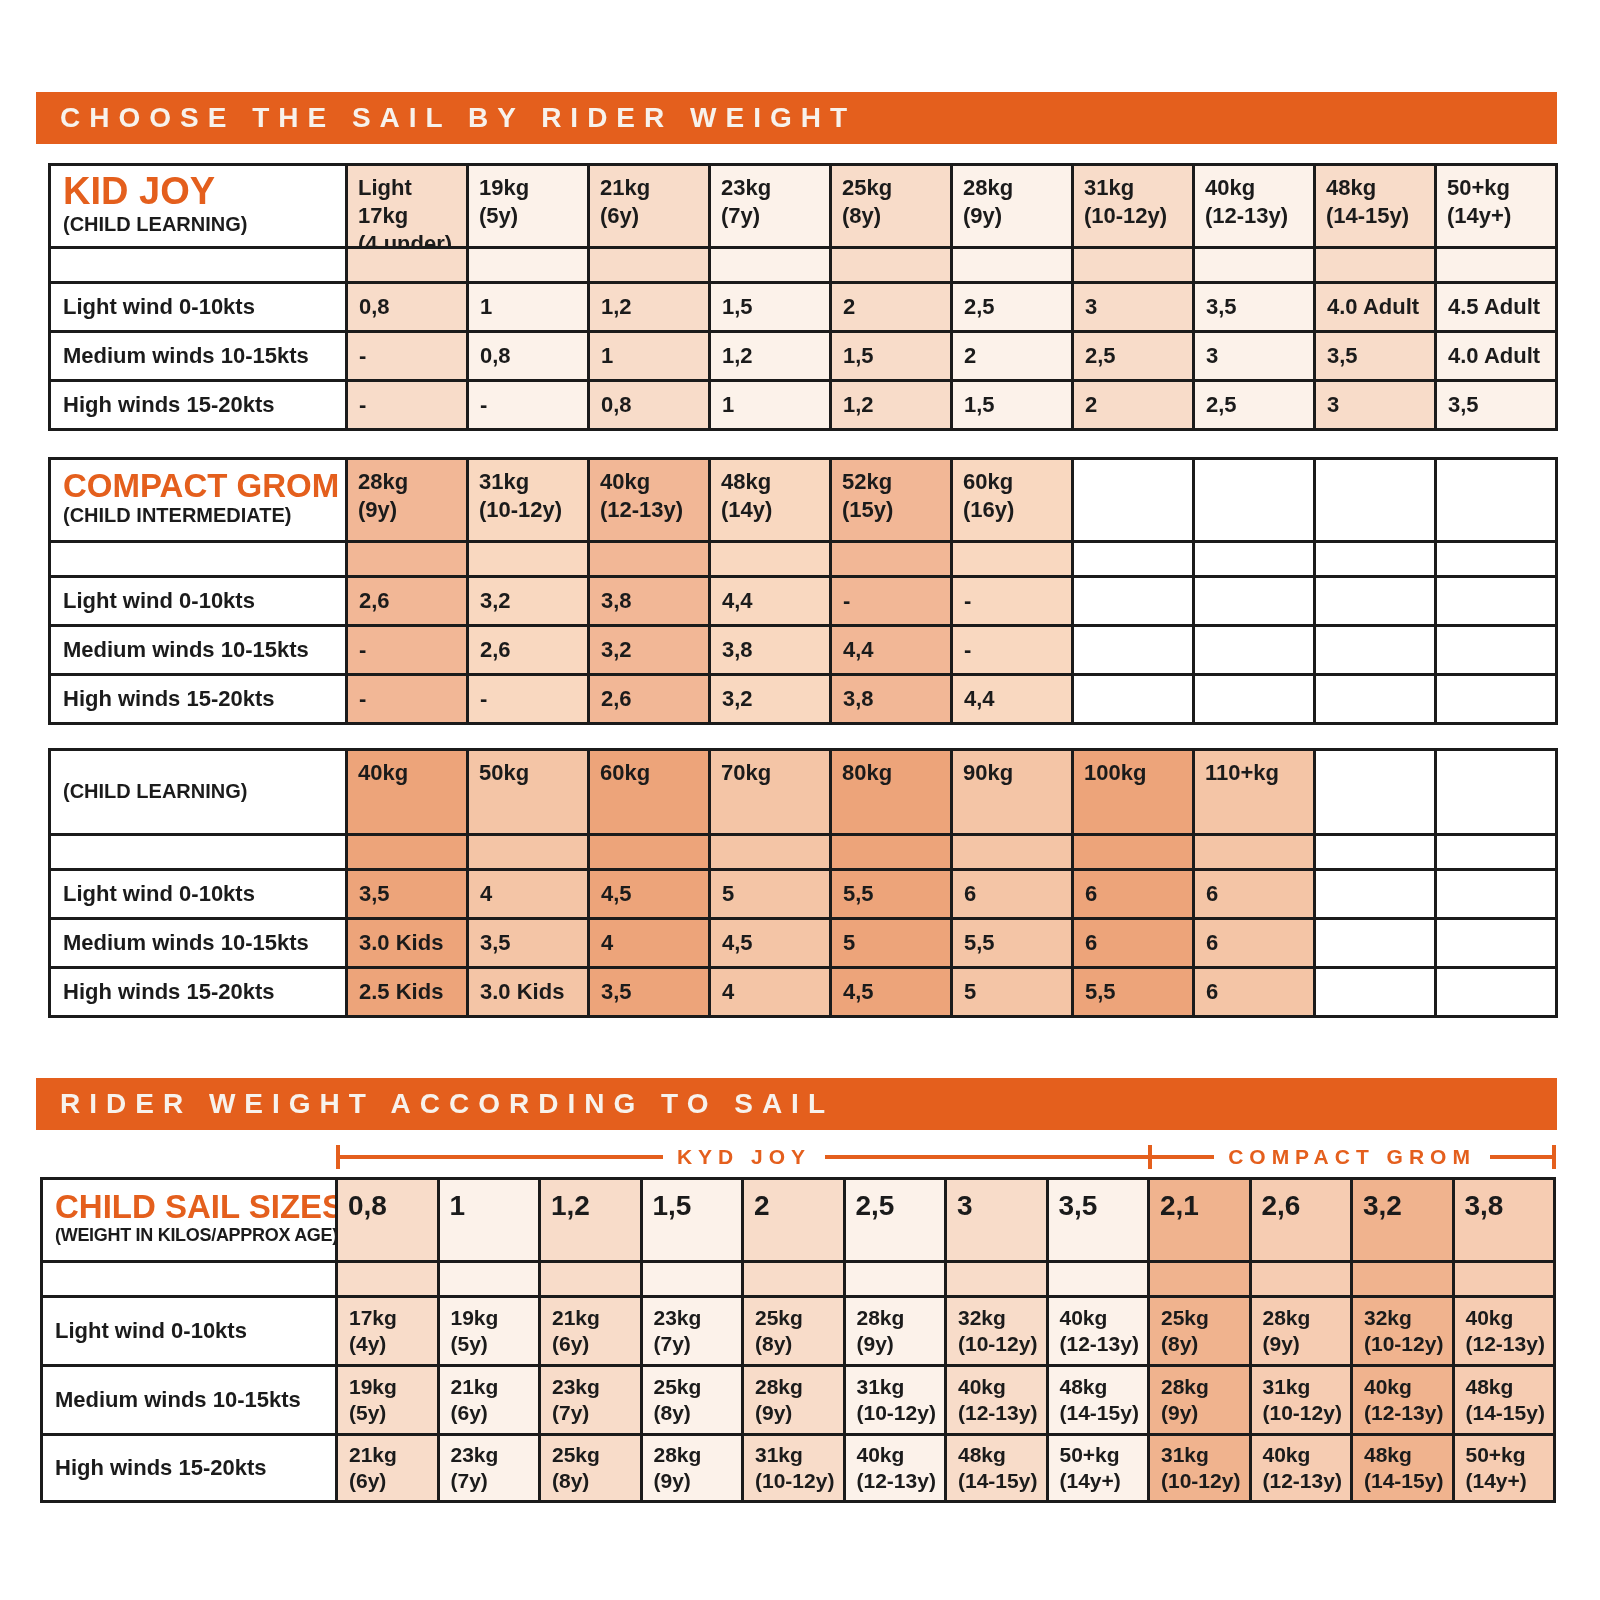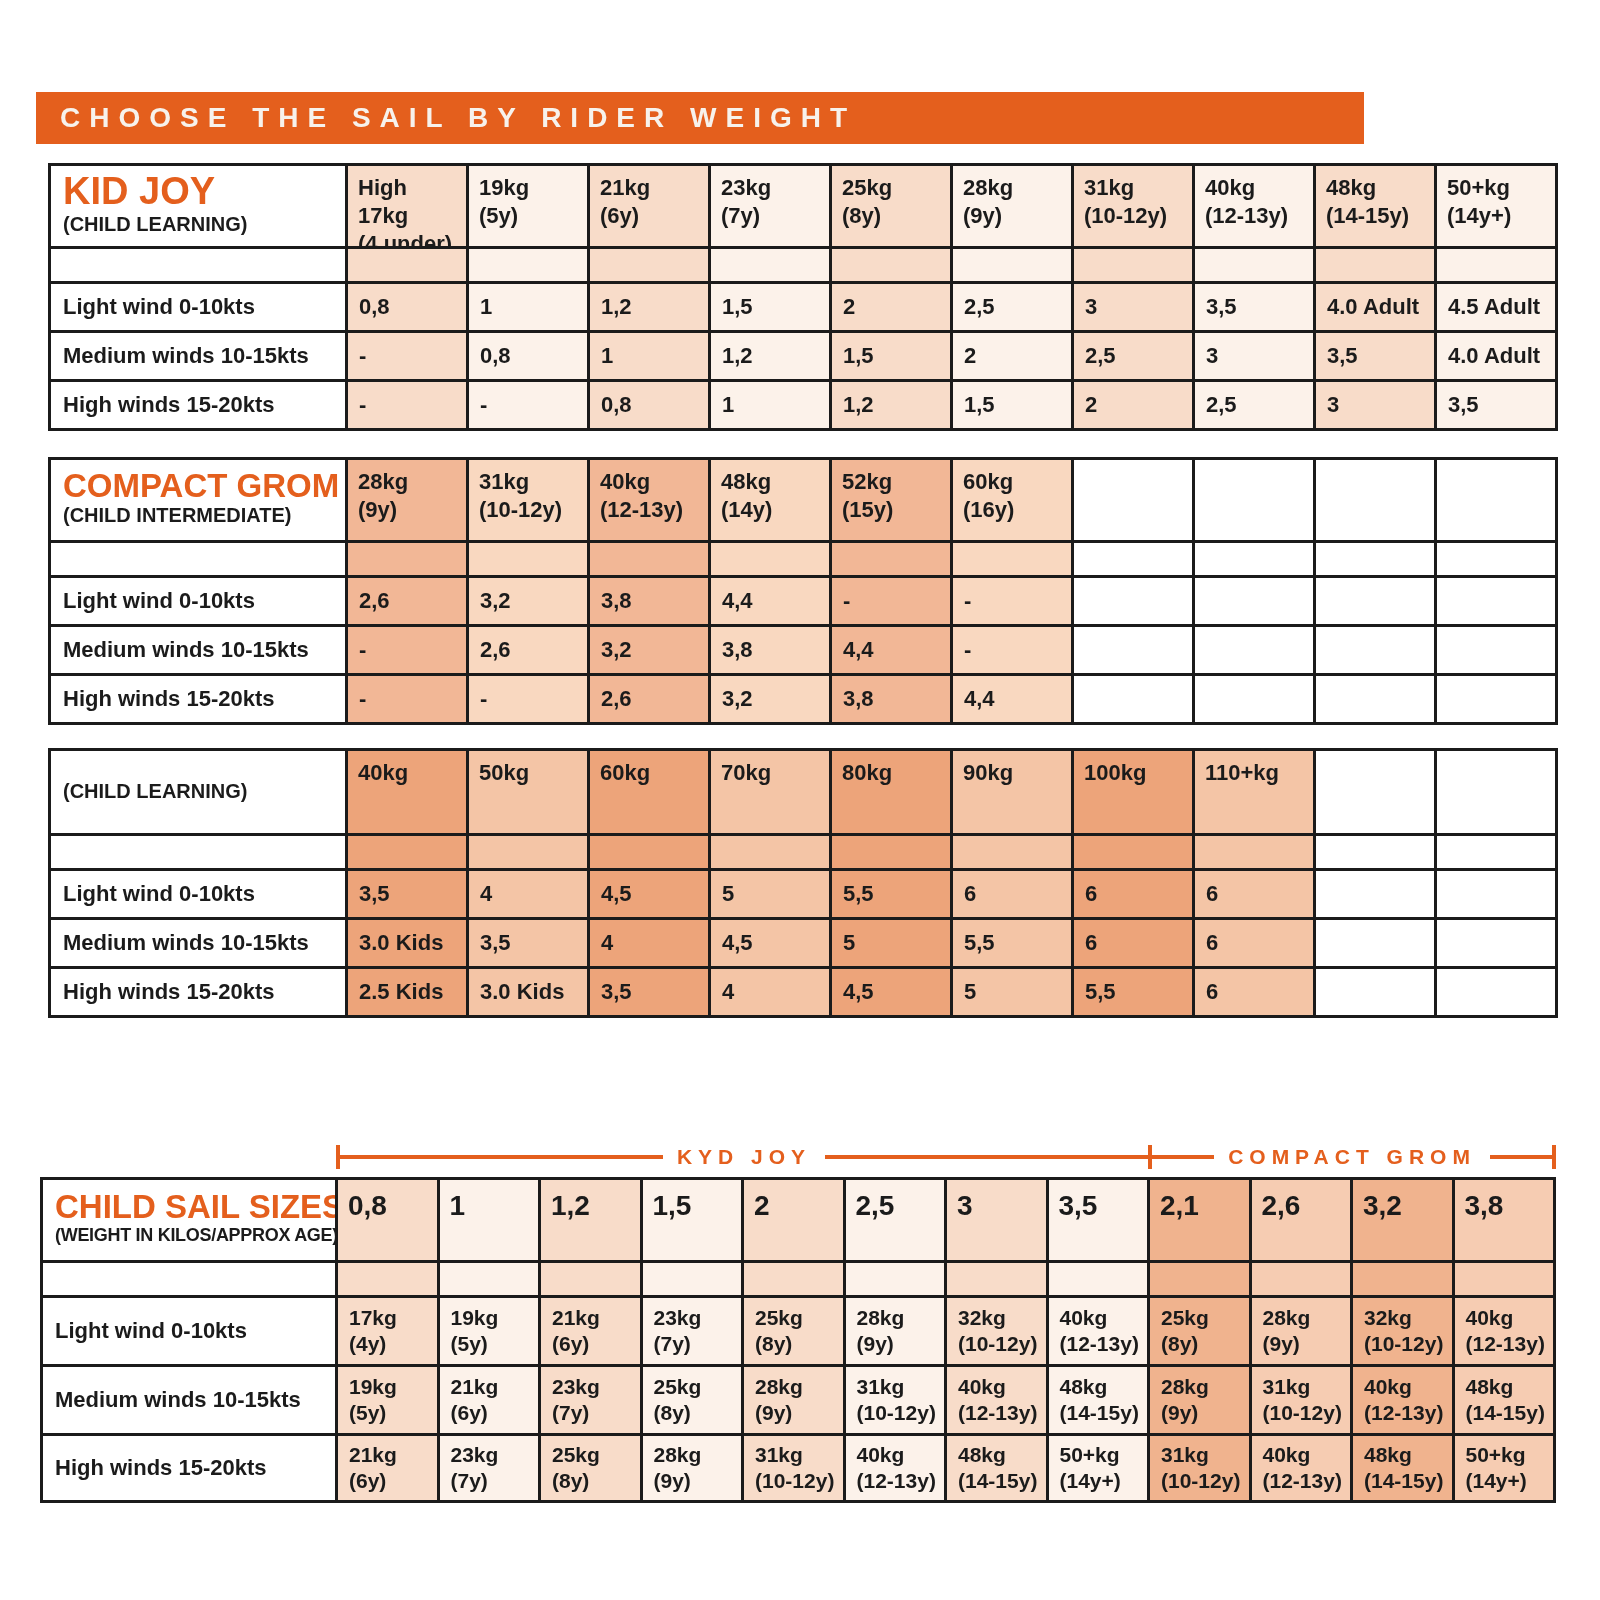--- a/index.html
+++ b/index.html
@@ -1,20 +1,20 @@
 <!DOCTYPE html>
 <html><head>
 <meta charset="utf-8">
 <style>
   * { margin:0; padding:0; box-sizing:border-box; }
   html,body { background:#ffffff; }
   body { width:1600px; height:1600px; position:relative; font-family:"Liberation Sans", sans-serif; color:#1b1b1b; }
   .page { position:absolute; inset:0; background:#ffffff; overflow:hidden; }
 
-  .banner { position:absolute; left:36px; width:1328px; height:52px; background:#e45f1d;
+  .banner { position:absolute; left:36px; width:1521px; height:52px; background:#e45f1d;
             color:#f7f2ec; display:flex; align-items:center; padding-left:24px;
             font-size:28px; font-weight:bold; letter-spacing:9px; white-space:nowrap; }
   #banner-top { top:92px; }
   #banner-bottom { top:1078px; }
 
   .grid-table { position:absolute; display:grid; background:#1b1b1b; gap:3px; border:3px solid #1b1b1b; }
   #table-kid-joy        { left:48px; top:163px;  width:1510px; }
   #table-compact-grom   { left:48px; top:457px;  width:1510px; }
   #table-easy-rider     { left:48px; top:748px;  width:1510px; }
   #table-child-sail-sizes { left:40px; top:1177px; width:1516px; }
@@ -46,21 +46,21 @@
 <div class="page">
 
   <div class="banner" id="banner-top">CHOOSE THE SAIL BY RIDER WEIGHT</div>
 
   <div class="grid-table" id="table-kid-joy" style="grid-template-columns: 294px repeat(10, 1fr); grid-template-rows: 80px 32px 46px 46px 46px;">
       <div class="cell title-cell">
         <div class="table-title">KID JOY</div>
         <div class="table-subtitle">(CHILD LEARNING)</div>
       </div>
       <div class="cell header-cell" style="background: rgb(248, 220, 201);">
-        <div>High 17kg</div>
+        <div>Light 17kg</div>
         <div>(4 under)</div>
       </div>
       <div class="cell header-cell" style="background: rgb(252, 242, 234);">
         <div>19kg</div>
         <div>(5y)</div>
       </div>
       <div class="cell header-cell" style="background: rgb(248, 220, 201);">
         <div>21kg</div>
         <div>(6y)</div>
       </div>
@@ -428,20 +428,21 @@
       <div class="cell value-cell" style="background: rgb(237, 164, 122);">
         <div>5,5</div>
       </div>
       <div class="cell value-cell" style="background: rgb(244, 197, 166);">
         <div>6</div>
       </div>
       <div class="cell value-cell" style="background: rgb(255, 255, 255);"></div>
       <div class="cell value-cell" style="background: rgb(255, 255, 255);"></div>
     </div>
 
+  <div class="banner" id="banner-bottom">RIDER WEIGHT ACCORDING TO SAIL</div>
 
   <div class="bracket-row">
     <div class="bracket" id="bracket-kyd-joy">
       <span class="tick"></span>
       <span class="bline"></span>
       <span class="blabel">KYD JOY</span>
       <span class="bline"></span>
     </div>
     <div class="bracket" id="bracket-compact-grom">
       <span class="tick"></span>

